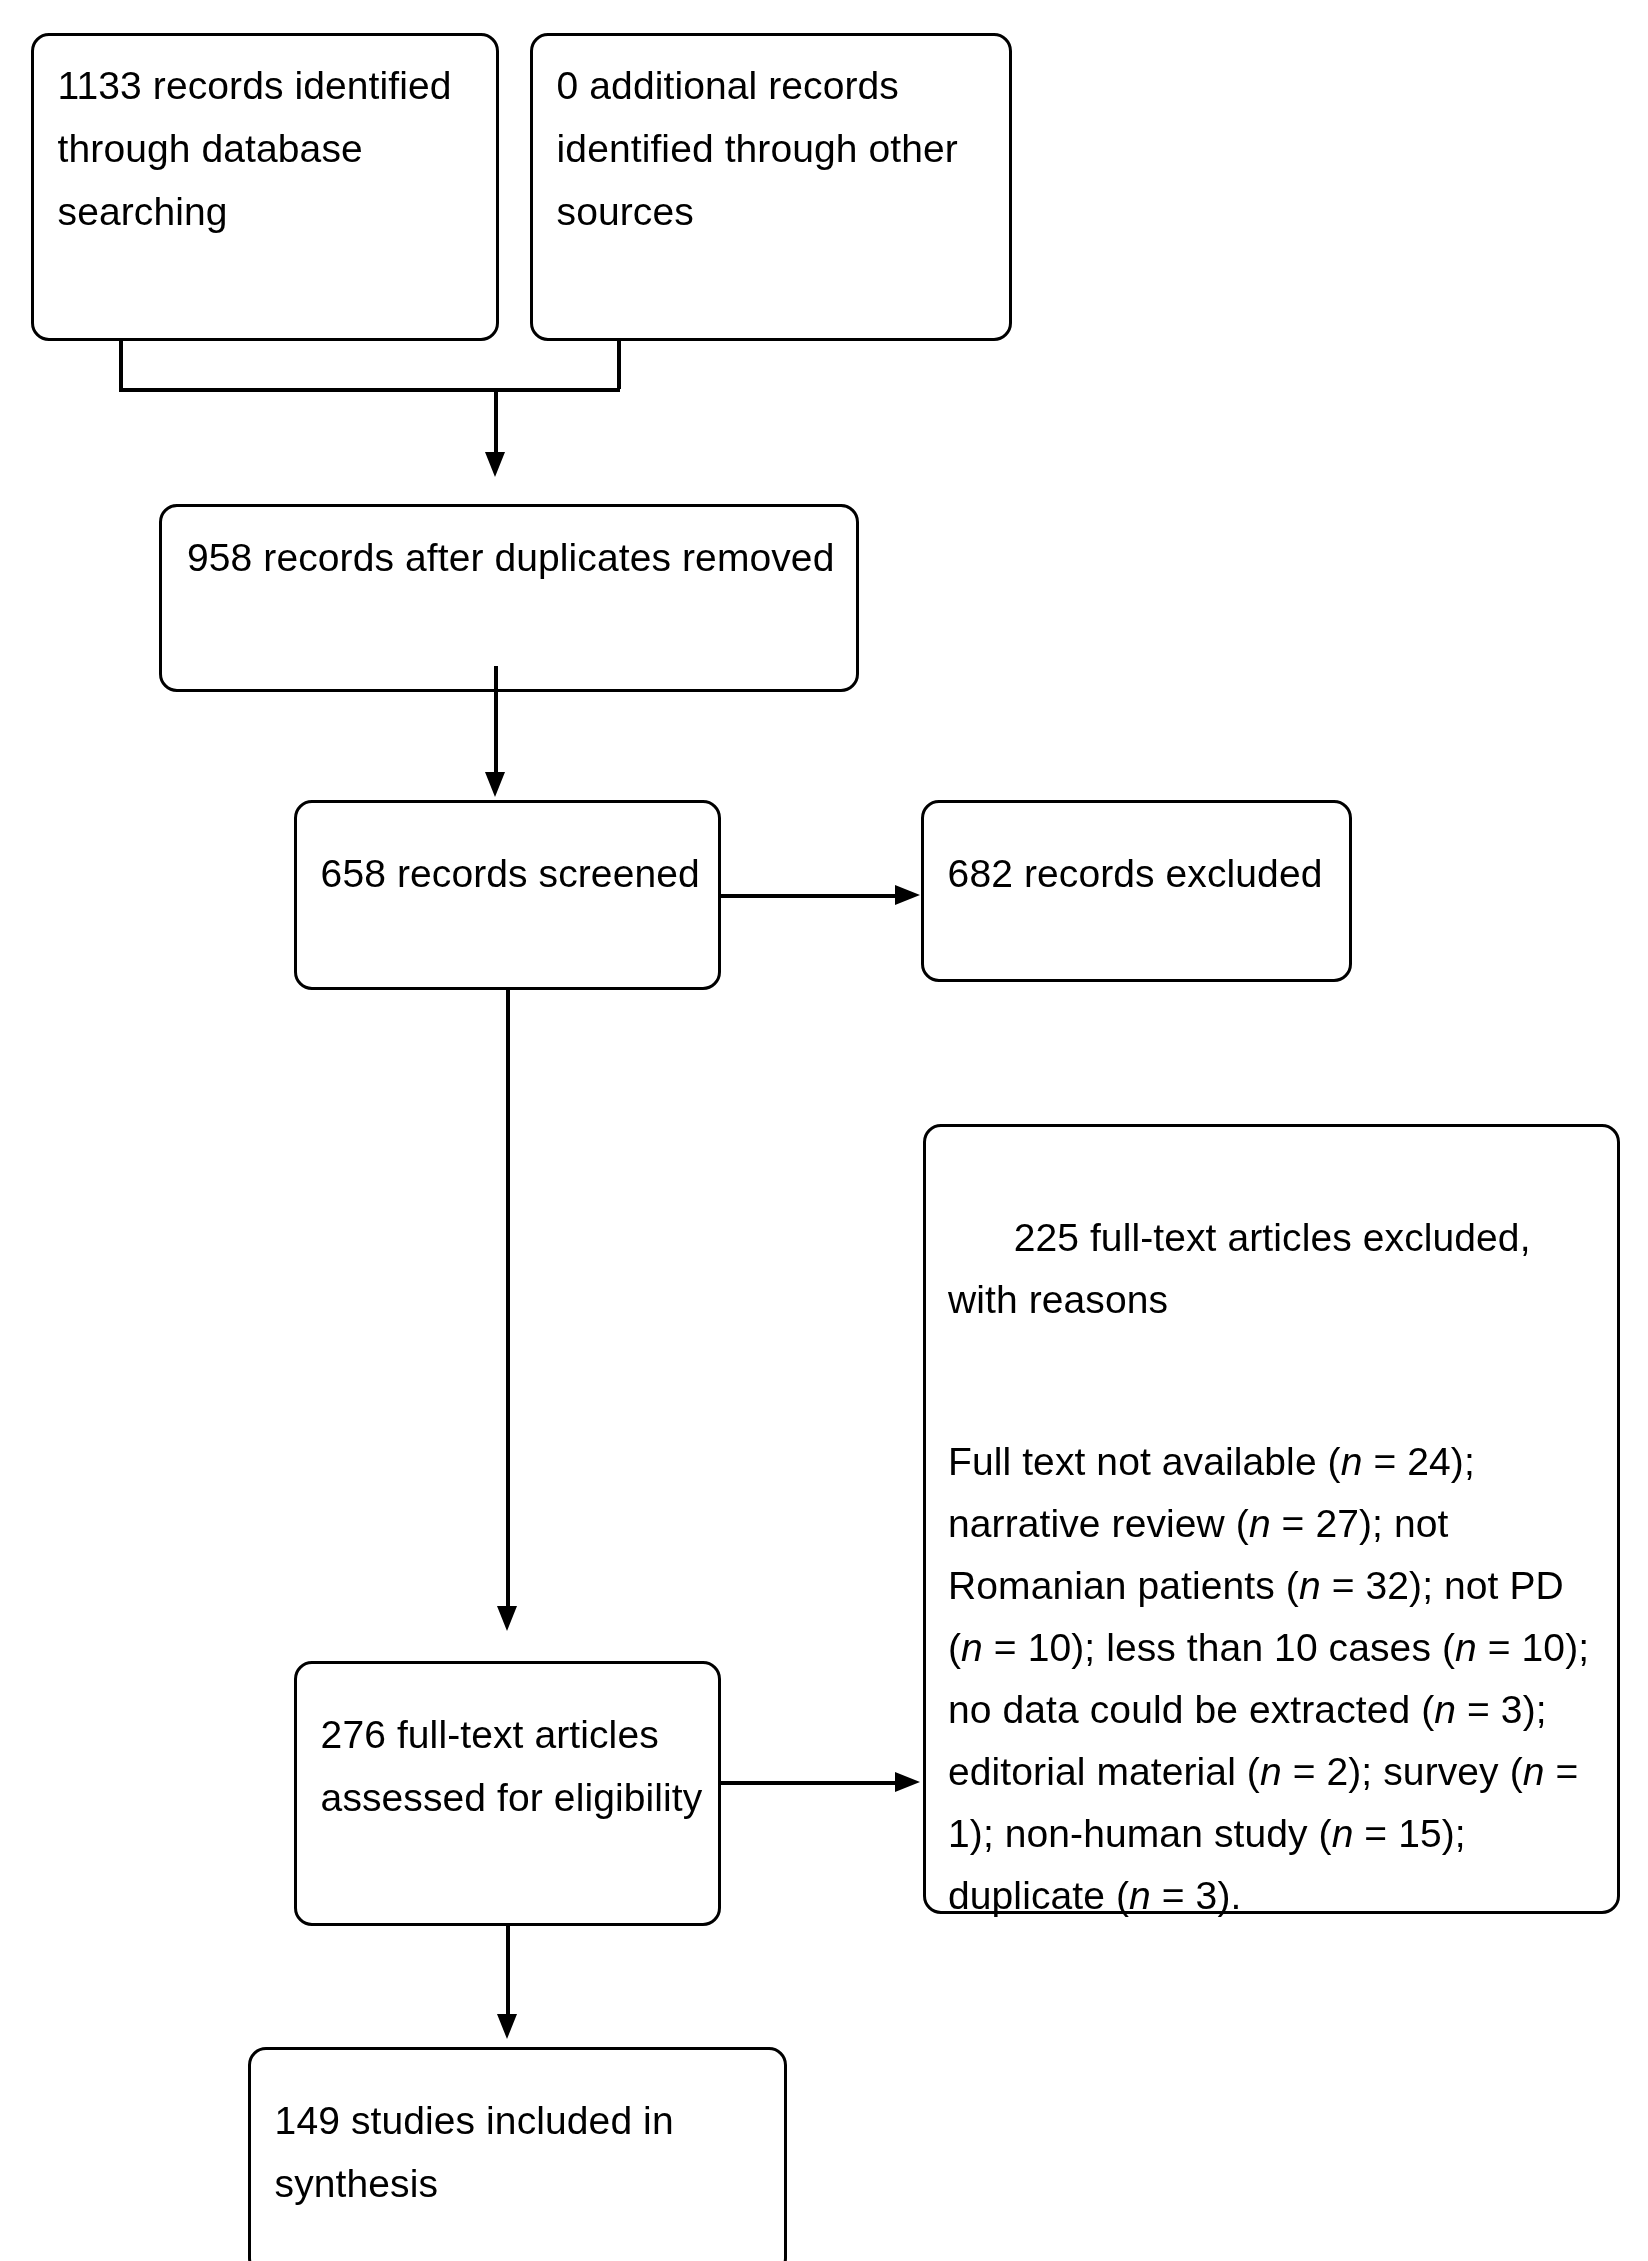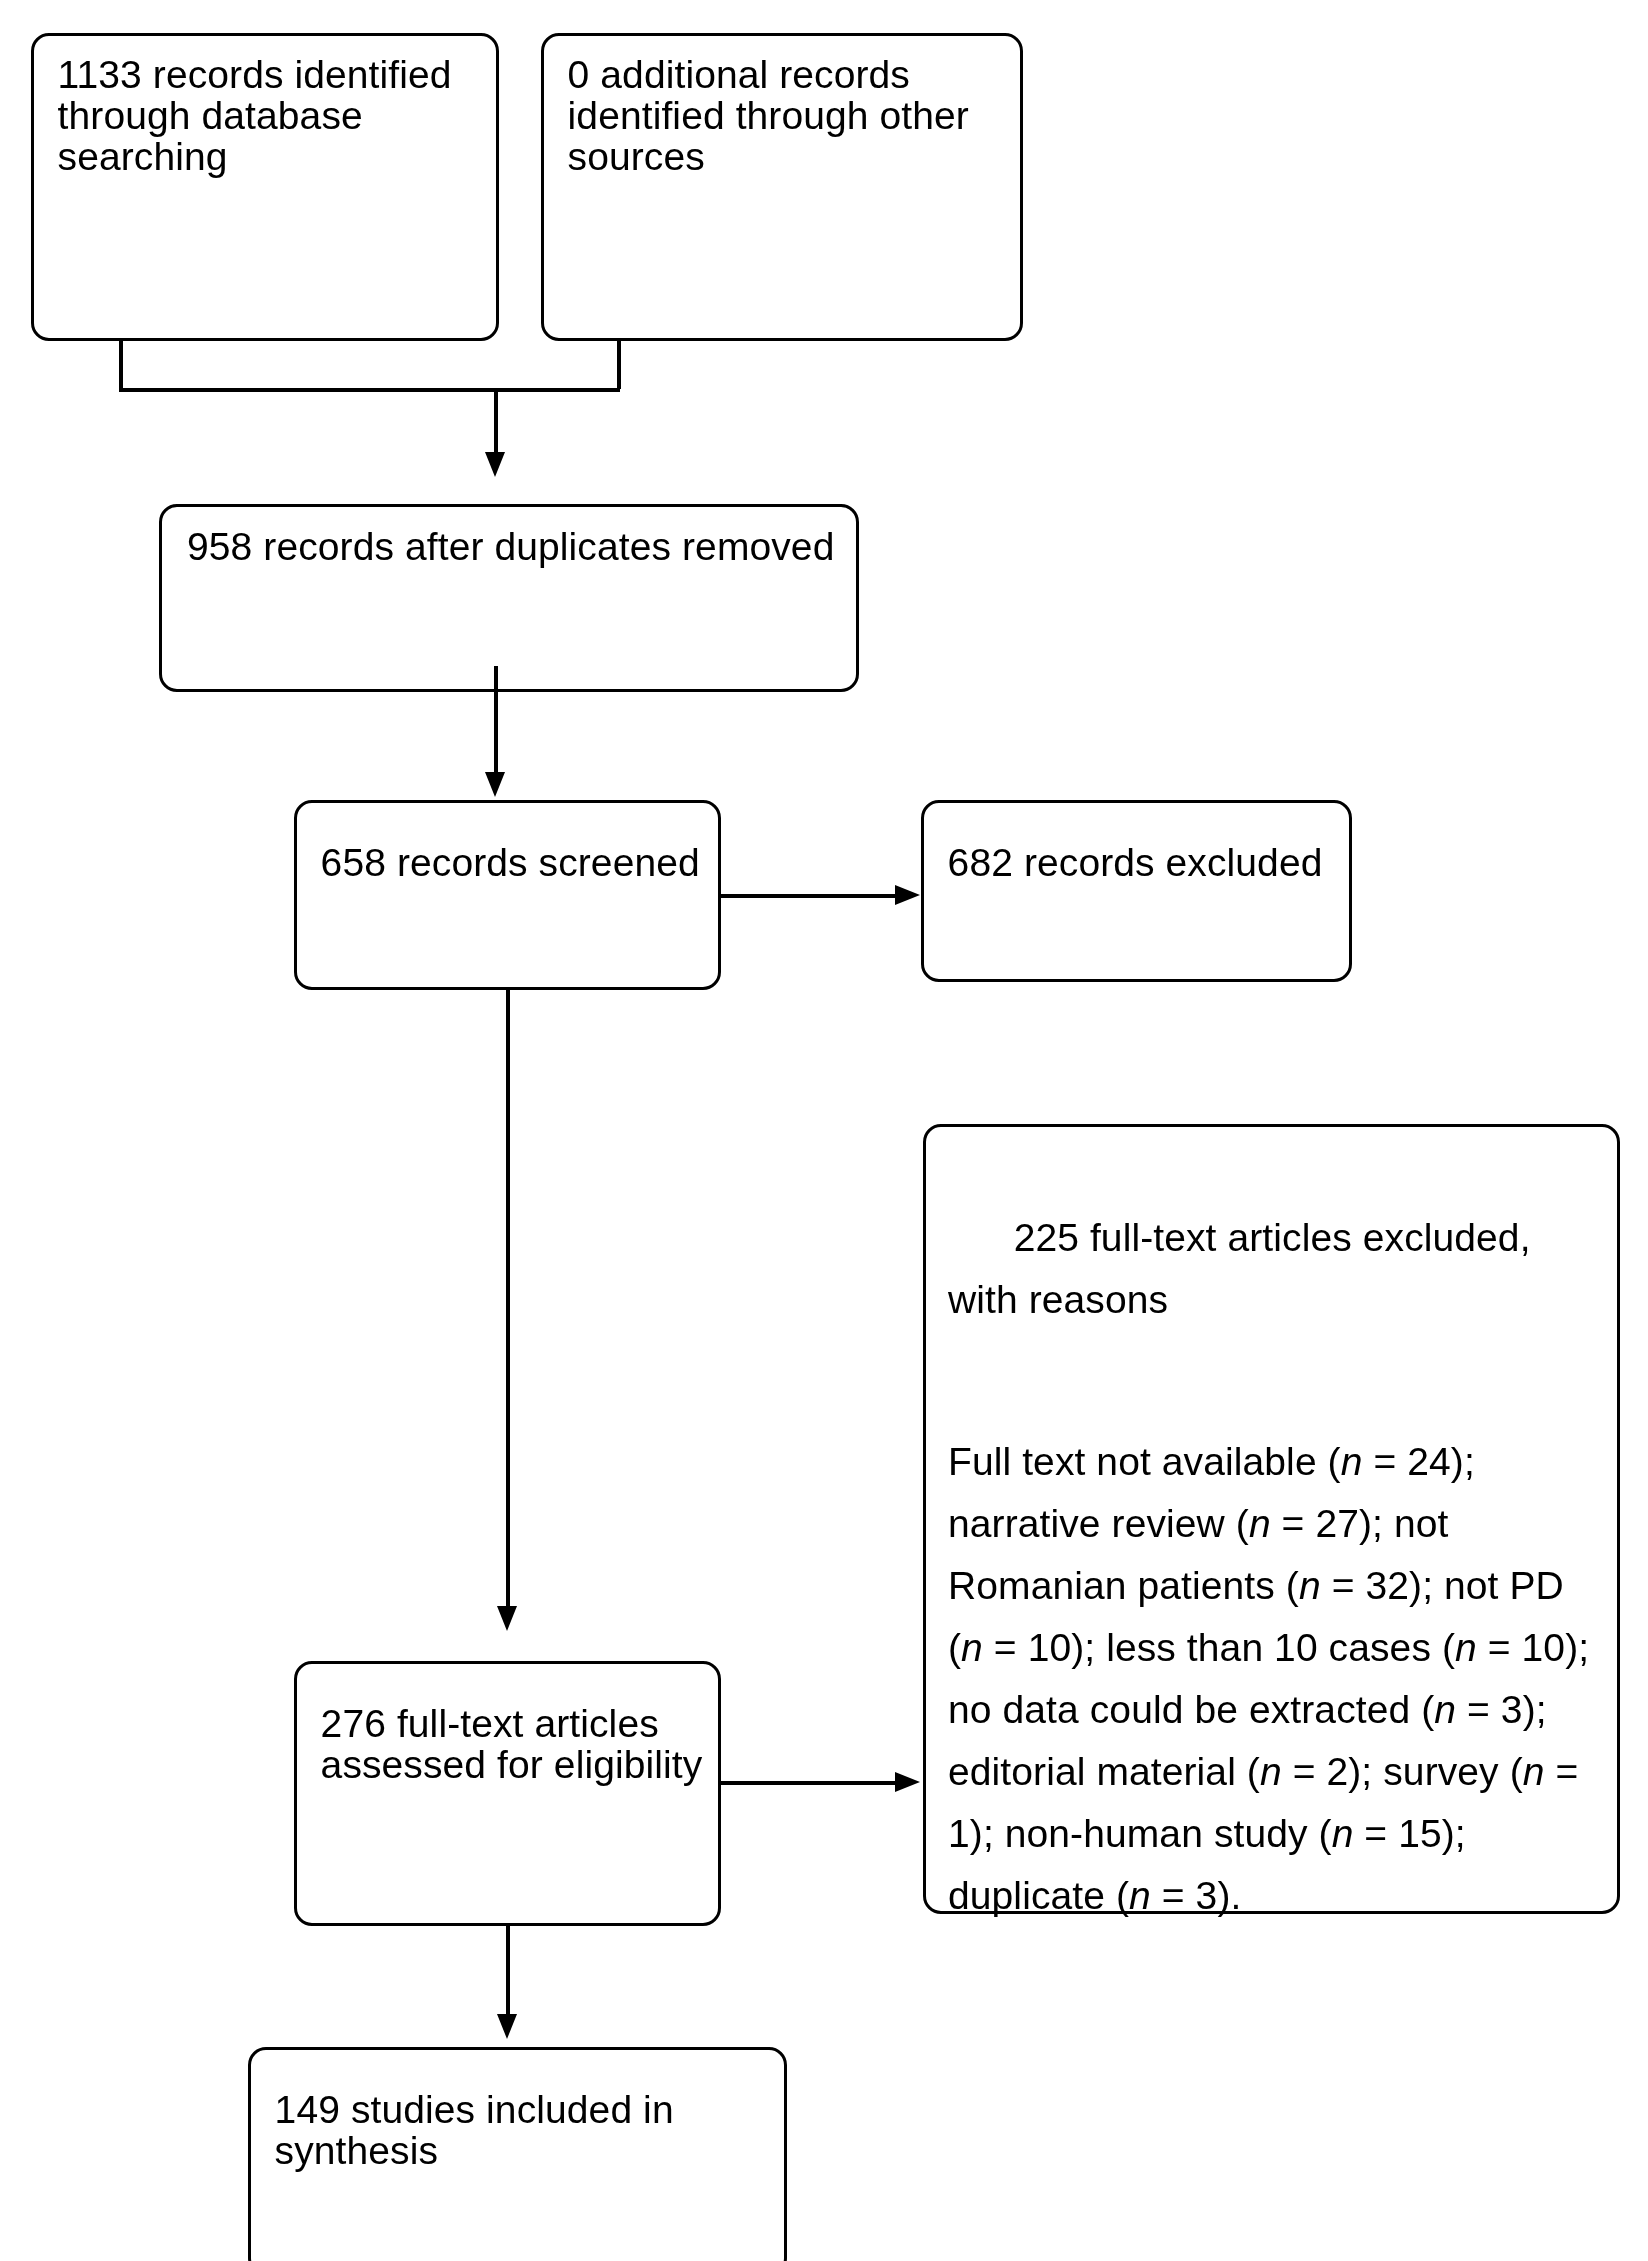--- a/index.html
+++ b/index.html
@@ -25,28 +25,28 @@
     border: 3.5px solid #000000;
     border-radius: 18px;
     background: #ffffff;
   }
   .node .txt {
     position: absolute;
     left: 23.6px;
     right: 15.2px;
     top: 21px;
     font-size: 39px;
-    line-height: 41px;
+    line-height: 63px;
     letter-spacing: 0.1px;
     white-space: pre-wrap;
     color: #000000;
   }
   
   #n-db-search    { left: 31px;   top: 33px;   width: 468px;  height: 308px; }
-  #n-other-src    { left: 541px;  top: 33px;   width: 482px;  height: 308px; }
+  #n-other-src    { left: 530px;  top: 33px;   width: 482px;  height: 308px; }
   #n-dedup        { left: 159px;  top: 504px;  width: 700px; height: 188px; }
   #n-screened     { left: 294px;  top: 800px; width: 427px;  height: 190px; }
   #n-excluded     { left: 921px; top: 800px; width: 431px;  height: 182px; }
   #n-ft-excluded  { left: 923px; top: 1124px; width: 697px; height: 790px; }
   #n-eligibility  { left: 294px;  top: 1661px; width: 427px;  height: 265px; }
   #n-included     { left: 248px;  top: 2047px; width: 539px;  height: 229px; }
 
   
   #n-db-search   .txt { top: 18px; }
   #n-other-src   .txt { top: 18px; }

